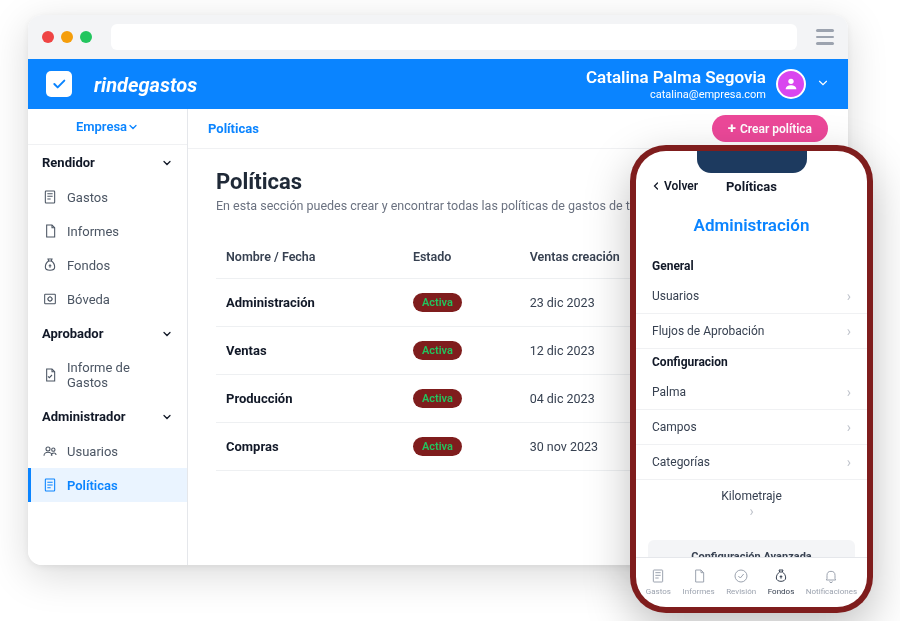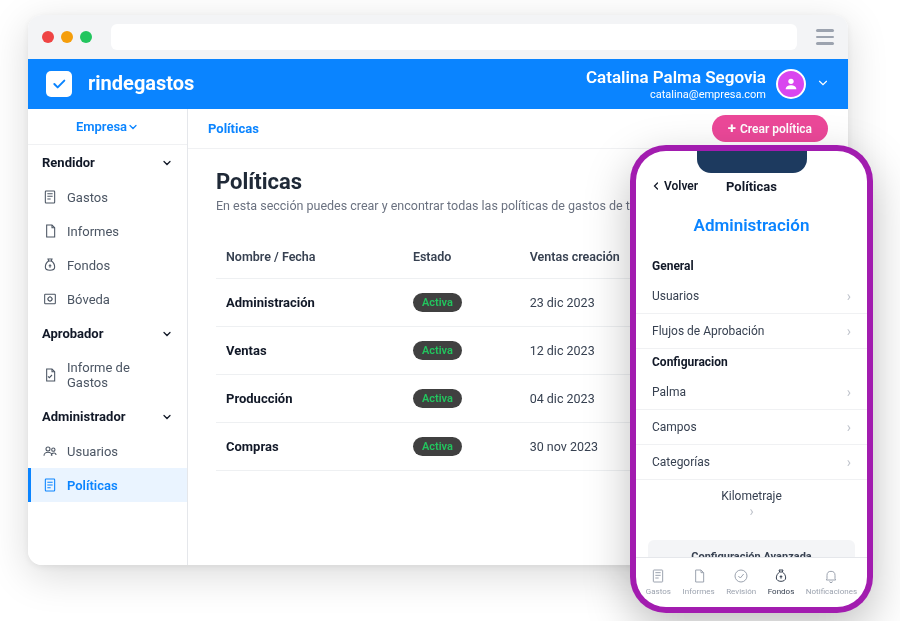--- a/index.html
+++ b/index.html
@@ -10,21 +10,21 @@
   .browser-chrome { height: 44px; background: #f3f4f6; display: flex; align-items: center; padding: 0 14px; gap: 7px; }
   .traffic-light { width: 12px; height: 12px; border-radius: 50%; }
   .tl-red { background: #ef4444; }
   .tl-yellow { background: #f59e0b; }
   .tl-green { background: #22c55e; }
   .url-bar { flex: 1; height: 26px; background: #fff; border-radius: 6px; margin-left: 12px; }
   .hamburger { display: flex; flex-direction: column; gap: 4px; margin-left: 12px; }
   .hamburger span { width: 18px; height: 2.5px; background: #9ca3af; border-radius: 2px; }
 
   .app-header { height: 50px; background: #0a84ff; display: flex; align-items: center; padding: 0 18px; color: white; }
-  .logo-box { display: flex; align-items: flex-start; gap: 16px; font-weight: 700; font-size: 20px; }
+  .logo-box { display: flex; align-items: flex-end; gap: 22px; font-weight: 700; font-size: 20px; font-style: italic; }
   .logo-mark { width: 26px; height: 26px; background: white; border-radius: 5px; display: flex; align-items: center; justify-content: center; }
   .logo-mark svg { width: 16px; height: 16px; }
   .header-spacer { flex: 1; }
   .user-info { text-align: right; font-size: 11px; line-height: 1.3; }
   .user-name { font-weight: 600; font-size: 17px; margin-left: 40px; }
   .avatar { width: 30px; height: 30px; border-radius: 50%; background: #d946ef; margin-left: 10px; border: 2px solid white; display: flex; align-items: center; justify-content: center; }
   .avatar svg { width: 16px; height: 16px; fill: white; }
   .header-chevron { margin-left: 10px; }
 
   .app-body { flex: 1; display: flex; overflow: hidden; }
@@ -42,25 +42,25 @@
   .create-btn { position: absolute; right: 20px; background: #ec4899; color: white; border-radius: 18px; padding: 6px 16px; font-size: 12px; font-weight: 600; display: flex; align-items: center; gap: 4px; }
   .create-btn::before { content: "+"; font-size: 15px; font-weight: 700; line-height: 1; }
 
   .main-content { padding: 20px 28px; flex: 1; }
   .page-title { font-size: 22px; font-weight: 700; color: #1f2937; margin-bottom: 4px; }
   .page-sub { font-size: 12.5px; color: #6b7280; margin-bottom: 22px; }
   .table { width: 100%; }
   .table-header, .table-row { display: grid; grid-template-columns: 1.6fr 1fr 1.2fr 1.2fr; align-items: center; padding: 14px 10px; border-bottom: 1px solid #eef0f2; font-size: 13px; }
   .table-header { color: #374151; font-weight: 600; font-size: 12.5px; }
   .table-row .col-name { font-weight: 700; color: #111827; }
-  .badge-active { display: inline-block; background: #404040; color: #22c55e; font-size: 11px; font-weight: 600; padding: 3px 9px; border-radius: 10px; text-align: right; }
+  .badge-active { display: inline-block; background: #7f1d1d; color: #22c55e; font-size: 11px; font-weight: 600; padding: 3px 9px; border-radius: 10px; text-align: right; }
   .col-date, .col-creator { color: #374151; font-size: 12.5px; }
 
   
-  .phone { position: absolute; top: 145px; left: 630px; width: 243px; height: 468px; background: #a21caf; border-radius: 36px; padding: 6px; box-shadow: 0 16px 45px rgba(0,0,0,0.25); }
+  .phone { position: absolute; top: 145px; left: 630px; width: 243px; height: 468px; background: #7f1d1d; border-radius: 36px; padding: 6px; box-shadow: 0 16px 45px rgba(0,0,0,0.25); }
   .phone-screen { width: 100%; height: 100%; background: #fff; border-radius: 30px; overflow: hidden; display: flex; flex-direction: column; position: relative; }
   .notch { position: absolute; top: 0; left: 50%; transform: translateX(-50%); width: 110px; height: 22px; background: #1d3a5f; border-bottom-left-radius: 14px; border-bottom-right-radius: 14px; z-index: 2; }
   .phone-nav { padding: 28px 14px 8px; display: flex; align-items: center; position: relative; }
   .phone-back { display: flex; align-items: center; font-size: 12px; font-weight: 600; color: #111827; gap: 2px; }
   .phone-nav-title { position: absolute; left: 0; right: 0; text-align: center; font-weight: 700; font-size: 13px; color: #111827; pointer-events: none; }
   .phone-h1 { text-align: center; color: #0a84ff; font-size: 17px; font-weight: 600; padding: 14px 0 18px; }
   .phone-body { flex: 1; overflow-y: auto; font-size: 12px; }
   .phone-group-title { font-weight: 700; font-size: 12px; padding: 6px 16px; color: #111827; }
   .phone-list-item { display: flex; align-items: center; justify-content: space-between; padding: 9px 16px; border-bottom: 1px solid #f0f1f3; color: #374151; font-size: 12px; }
   .phone-list-item:last-child { border-bottom: none; flex-direction: column; }

